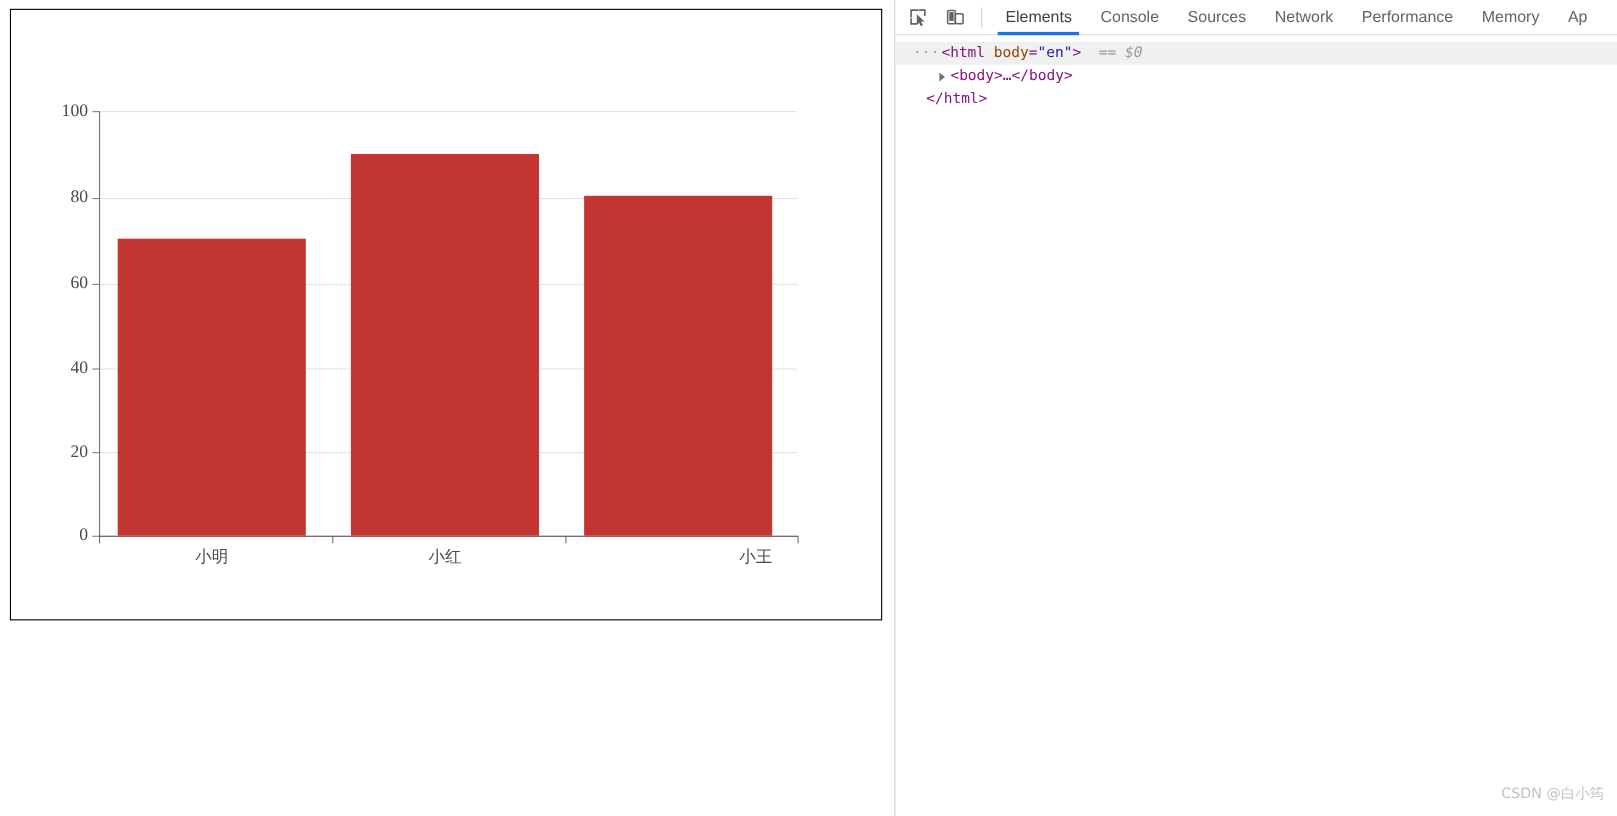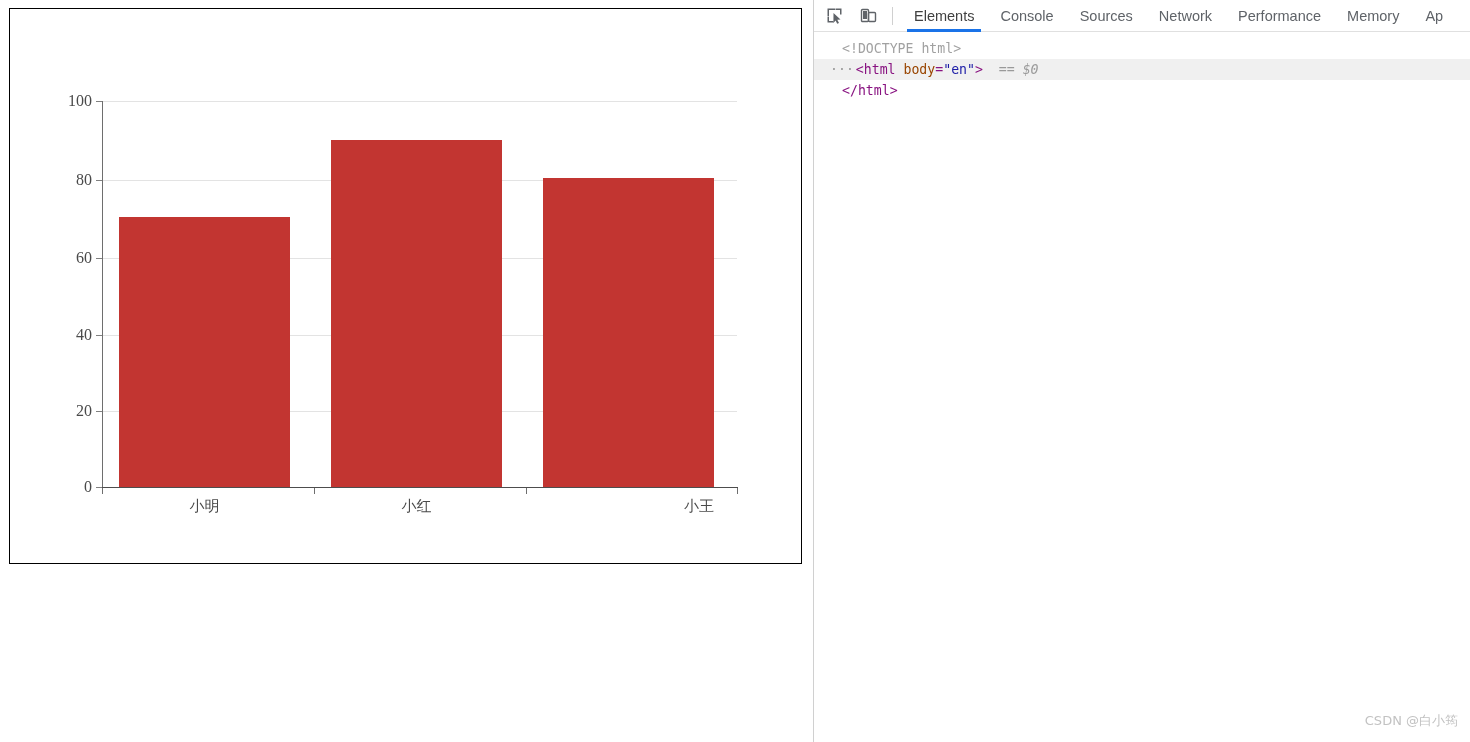--- a/index.html
+++ b/index.html
@@ -23,21 +23,21 @@
 
   #chart-container {
     position: absolute;
     left: 9px; top: 8px;
     width: 793px; height: 556px;
     border: 1px solid #000000;
     background: #ffffff;
   }
 
   #chart-canvas {
-    position: absolute; left: 12px; top: 0;
+    position: absolute; left: 0; top: 0;
     width: 791px; height: 554px;
   }
 
   
   .gridline {
     position: absolute;
     left: 80px;
     width: 635px;
     height: 1px;
     background: #e3e3e3;
@@ -308,37 +308,38 @@
       <div class="dt-tab">
         <span>Memory</span>
       </div>
       <div class="dt-tab">
         <span>Ap</span>
       </div>
     </div>
 
     <div id="dom-tree">
 
-      <div class="dom-row dom-indent-1">
-        <span class="doctype">&lt;!DOCTYPE html&gt;</span>
-      </div>
 
       <div class="dom-row selected">
         <span class="ellipsis-dots">···</span>
         <span class="tag">&lt;html</span>
         <span>&nbsp;</span>
         <span class="attr-name">body</span>
         <span class="punct">=</span>
         <span class="attr-val">"en"</span>
         <span class="tag">&gt;</span>
         <span>&nbsp;&nbsp;</span>
         <span class="sel-marker">== $0</span>
       </div>
 
 
+      <div class="dom-row dom-indent-2">
+        <span class="disclosure"></span>
+        <span class="tag">&lt;body&gt;…&lt;/body&gt;</span>
+      </div>
 
       <div class="dom-row dom-indent-1">
         <span class="tag">&lt;/html&gt;</span>
       </div>
 
     </div>
 
     <div id="watermark">CSDN @白小筠</div>
 
   </div>

